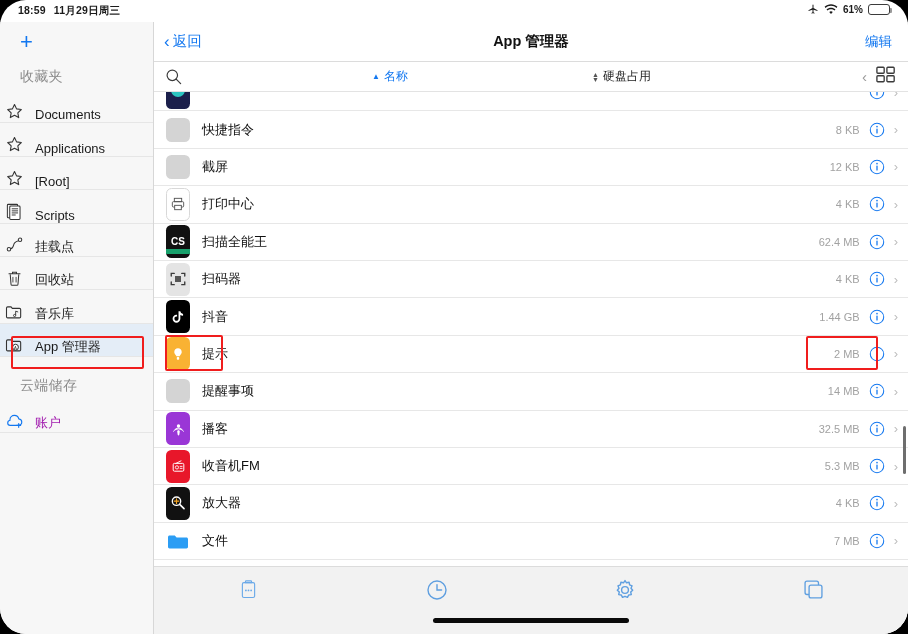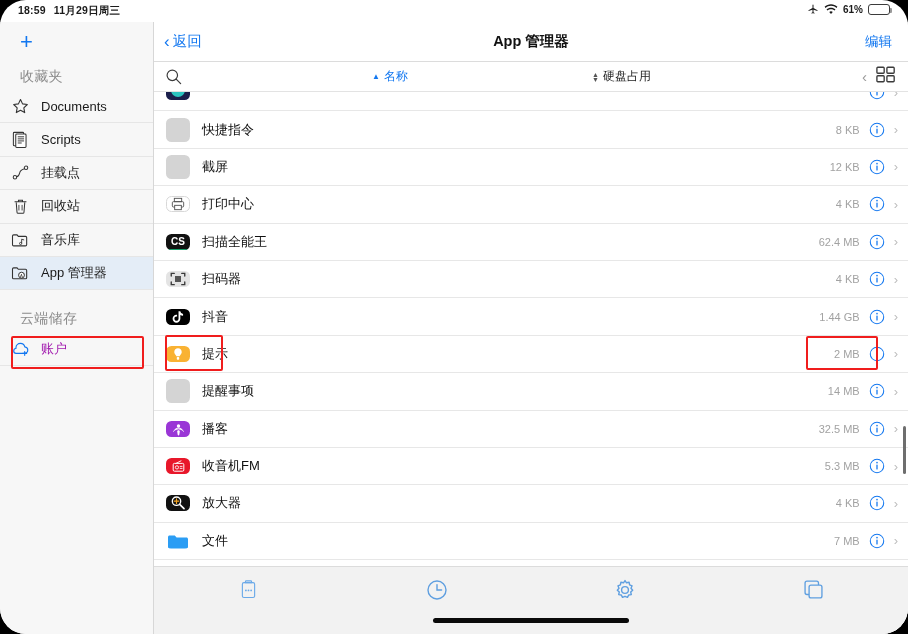--- a/index.html
+++ b/index.html
@@ -52,22 +52,22 @@
   #sb-add {
     height: 40px; display: flex; align-items: center; padding-left: 20px;
     color: #1277f0; font-size: 22px; line-height: 1; font-weight: 300;
   }
   .sb-section-title {
     padding: 6px 0 4px 20px; font-size: 14px; color: #8b8b8b; letter-spacing: .3px;
   }
   .sb-item {
     position: relative;
     height: 33.4px;
-    display: flex; align-items: center;
-    padding-left: 9px; gap: 10px;
+    display: flex; align-items: flex-end;
+    padding-left: 3px; gap: 10px;
     border-bottom: 1px solid #e6e6e6;
     font-size: 13px; color: #1a1a1a;
   }
   .sb-item .sb-icon { width: 22px; height: 22px; display: flex; align-items: center; justify-content: center; flex: 0 0 22px; }
   .sb-item .sb-icon svg { display: block; }
   .sb-item.selected { background: #e4edf7; }
   .sb-item.cloud { color: #a21caf; }
   .sb-spacer { height: 14px; }
 
   
@@ -121,21 +121,21 @@
   }
   #list-inner { position: relative; top: -18px; }
   .row {
     position: relative;
     height: 37.4px;
     display: flex; align-items: center;
     border-bottom: 1px solid #e7e7e7;
     padding-left: 12px;
   }
   .app-icon {
-    width: 24px; height: 16px; flex: 0 0 24px;
+    width: 24px; height: 33px; flex: 0 0 24px;
     border-radius: 5.5px; overflow: hidden;
     display: flex; align-items: center; justify-content: center;
     position: relative;
   }
   .app-icon svg { display: block; }
   .row-name { margin-left: 12px; font-size: 13px; color: #111; font-weight: 500; }
   .row-right {
     position: absolute; right: 10px; display: flex; align-items: center; gap: 9px;
   }
   .row-size { font-size: 11px; color: #a2a2a2; }
@@ -205,21 +205,37 @@
 
     <div class="sb-item">
       <span class="sb-icon">
         <svg width="19" height="19" viewBox="0 0 24 24">
             <path fill="none" stroke="#333" stroke-width="1.4" stroke-linejoin="round" d="M12 3.2l2.6 5.5 6 .8-4.4 4.2 1.1 6-5.3-2.9-5.3 2.9 1.1-6-4.4-4.2 6-.8z"></path>
           </svg>
       </span>
       <span>Documents</span>
     </div>
 
-
+    <div class="sb-item">
+      <span class="sb-icon">
+        <svg width="19" height="19" viewBox="0 0 24 24">
+            <path fill="none" stroke="#333" stroke-width="1.4" stroke-linejoin="round" d="M12 3.2l2.6 5.5 6 .8-4.4 4.2 1.1 6-5.3-2.9-5.3 2.9 1.1-6-4.4-4.2 6-.8z"></path>
+          </svg>
+      </span>
+      <span>Applications</span>
+    </div>
+
+    <div class="sb-item">
+      <span class="sb-icon">
+        <svg width="19" height="19" viewBox="0 0 24 24">
+            <path fill="none" stroke="#333" stroke-width="1.4" stroke-linejoin="round" d="M12 3.2l2.6 5.5 6 .8-4.4 4.2 1.1 6-5.3-2.9-5.3 2.9 1.1-6-4.4-4.2 6-.8z"></path>
+          </svg>
+      </span>
+      <span>[Root]</span>
+    </div>
 
     <div class="sb-item">
       <span class="sb-icon">
         <svg width="19" height="19" viewBox="0 0 24 24">
           <rect x="3" y="3" width="13" height="17" rx="1.2" fill="none" stroke="#333" stroke-width="1.3"></rect>
           <rect x="6" y="5" width="13" height="17" rx="1.2" fill="#fff" stroke="#333" stroke-width="1.3"></rect>
           <rect x="8.5" y="8" width="8" height="1.2" fill="#333"></rect>
           <rect x="8.5" y="10.6" width="8" height="1.2" fill="#333"></rect>
           <rect x="8.5" y="13.2" width="8" height="1.2" fill="#333"></rect>
           <rect x="8.5" y="15.8" width="5" height="1.2" fill="#333"></rect>

